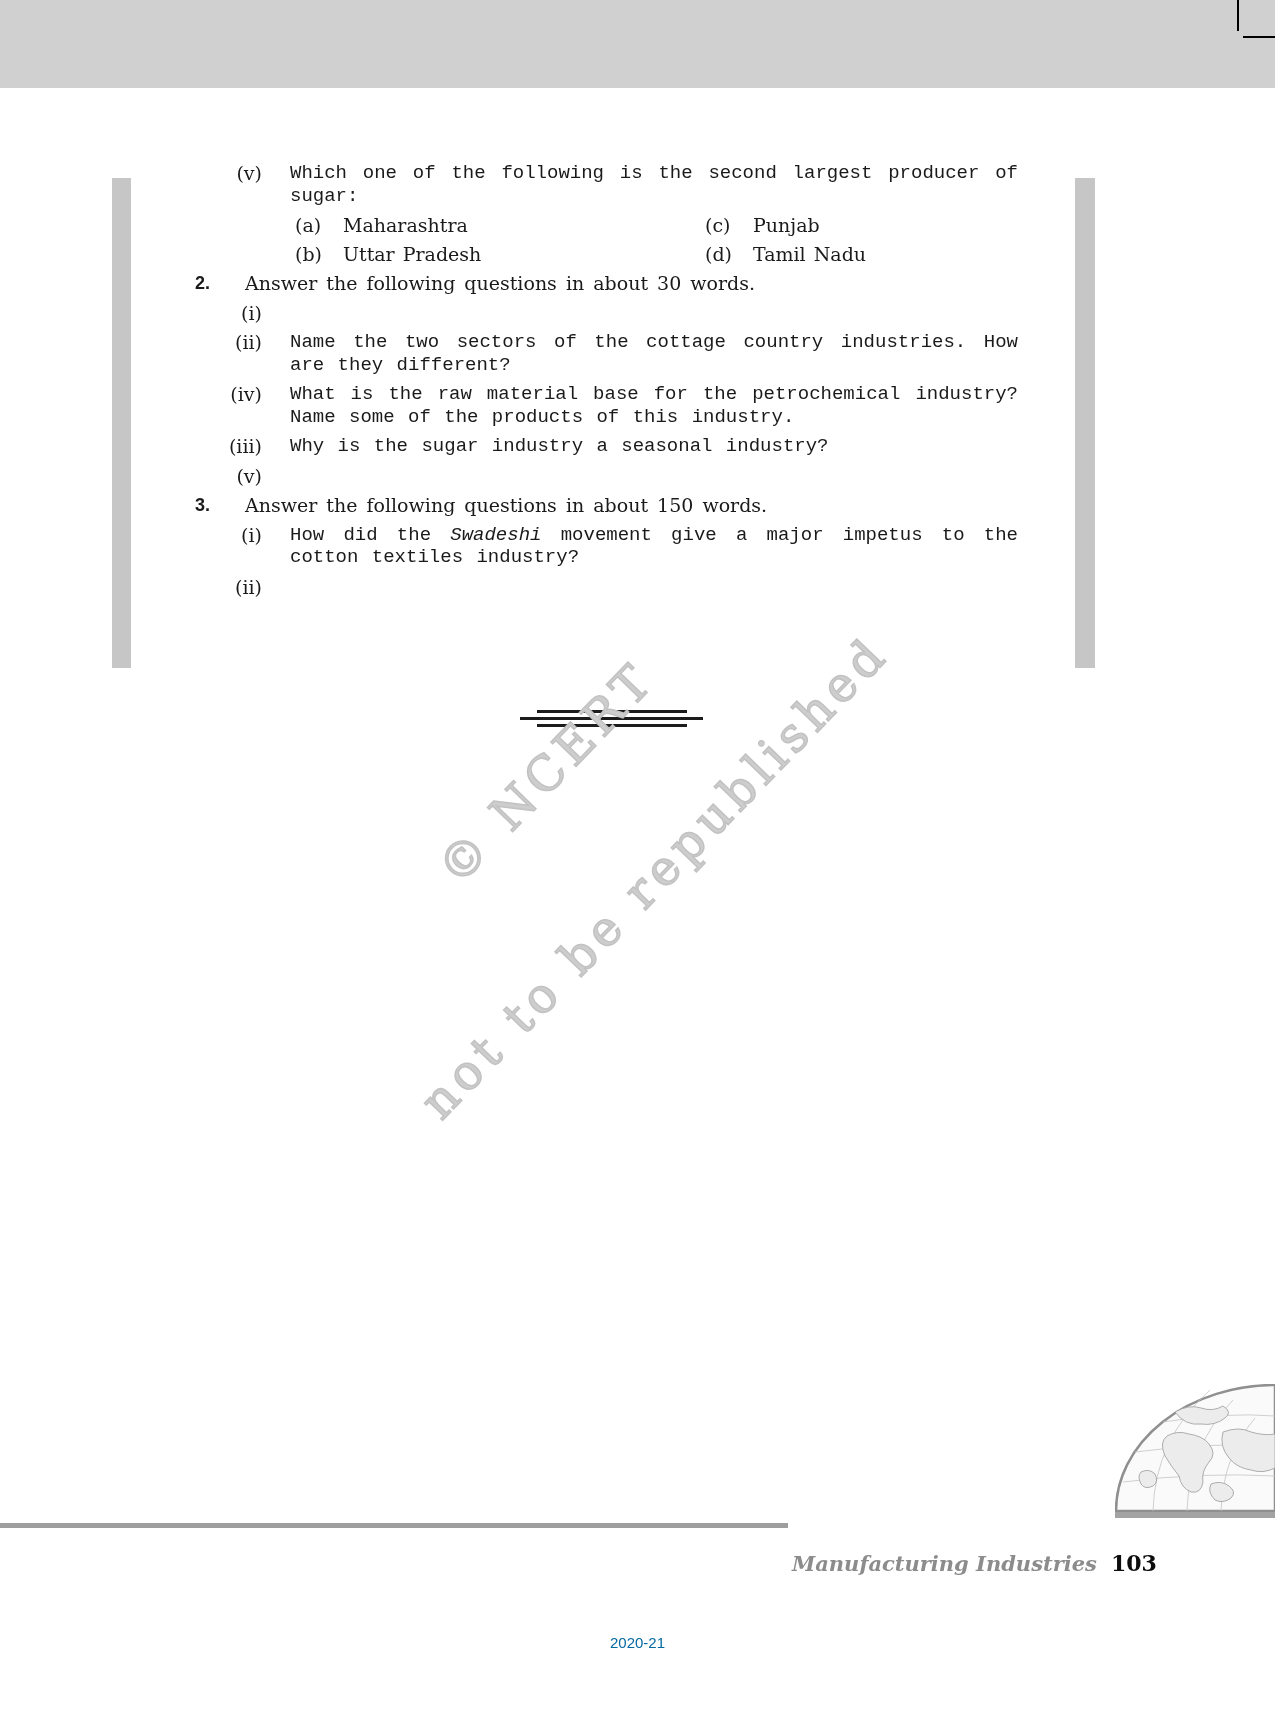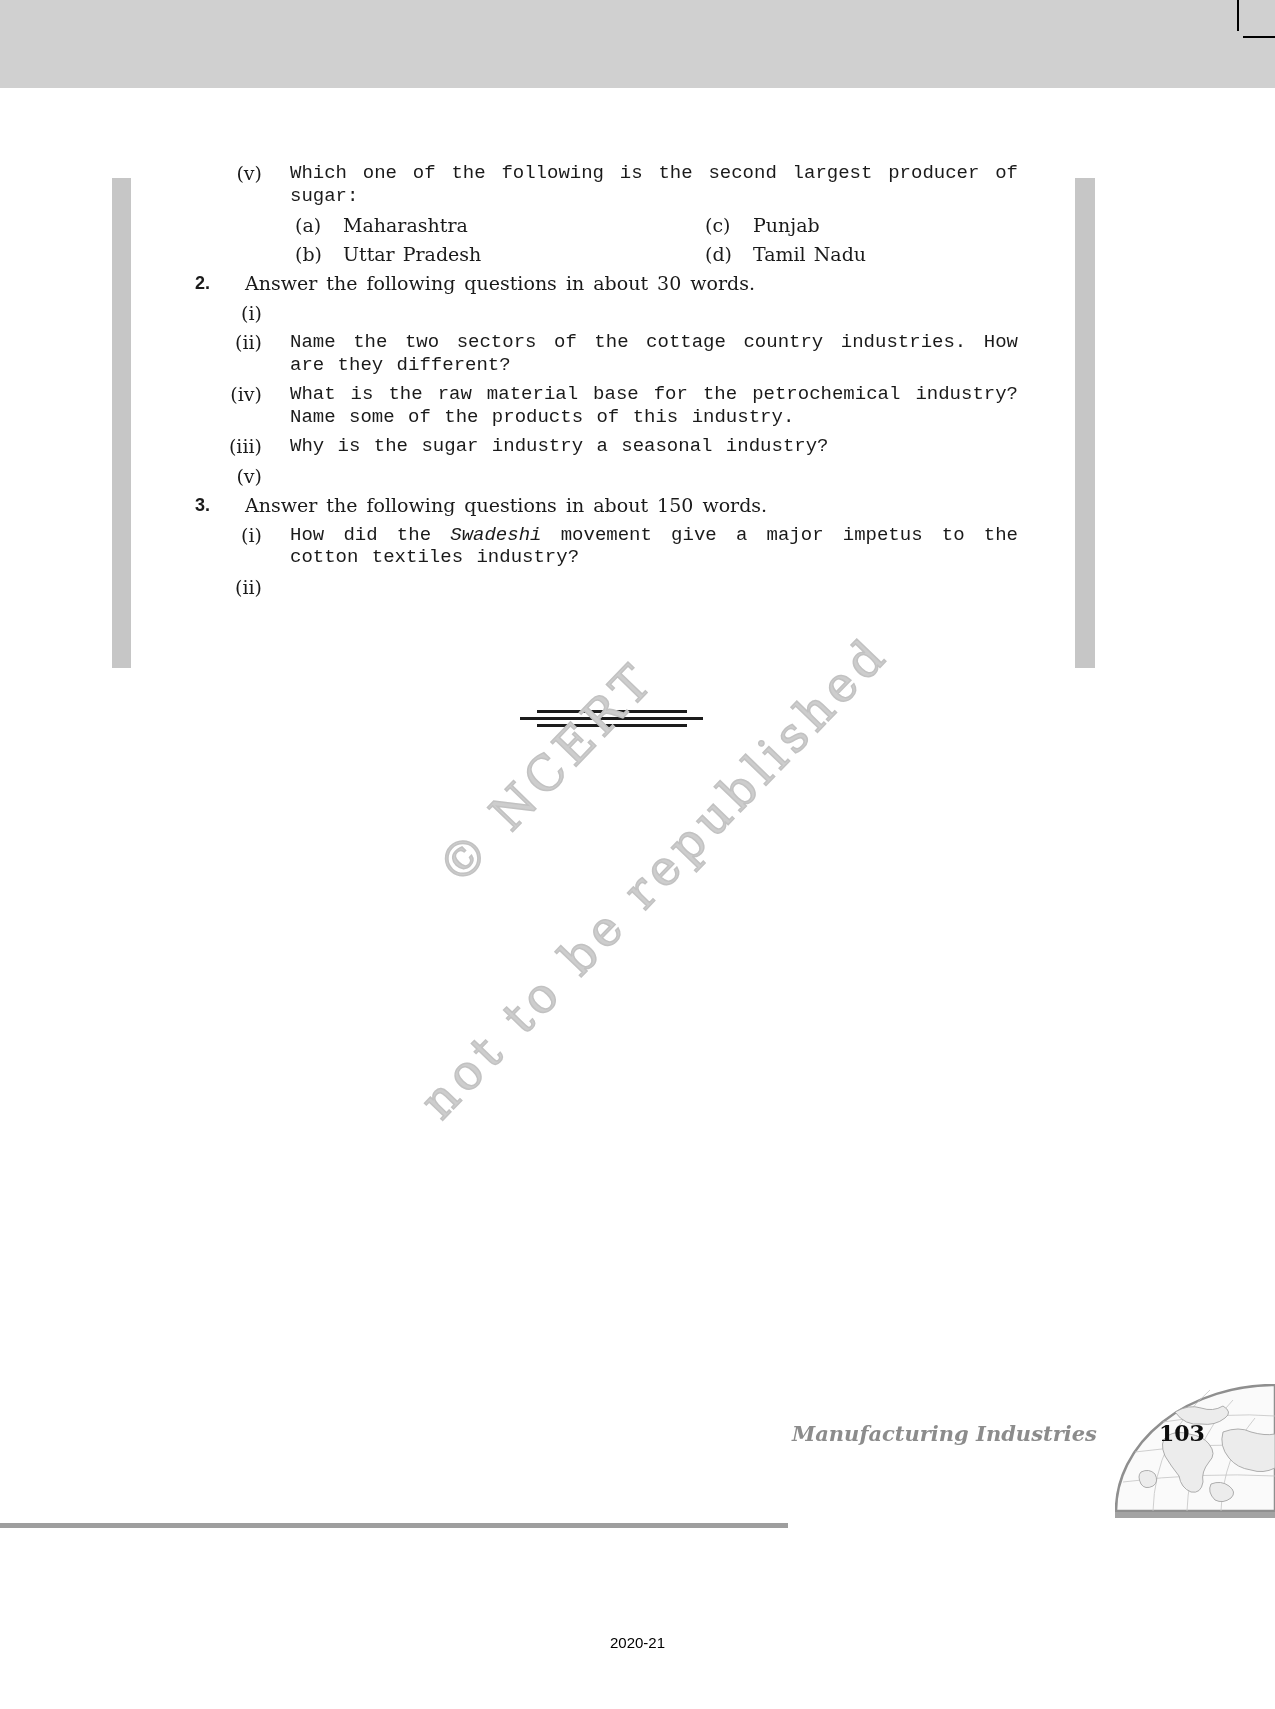--- a/index.html
+++ b/index.html
@@ -43,26 +43,26 @@
     transform:rotate(-46deg);pointer-events:none;
     font-size:48px;letter-spacing:6px;line-height:150px;color:#cdcdcd;
     -webkit-text-stroke:1.5px #c2c2c2;text-stroke:1.5px #c2c2c2;
     font-family:"DejaVu Serif",serif;white-space:nowrap;
   }
   
   .globe-wrap{position:absolute;left:1115px;top:1384px;width:160px;height:128px;}
   .globe-shadow{position:absolute;left:1115px;top:1512px;width:160px;height:6px;background:#a3a3a3;}
   
   .footer-rule{position:absolute;left:0;top:1523px;width:788px;height:5px;background:#9e9e9e;}
-  .footer-text{position:absolute;left:792px;top:1420px;width:330px;display:flex;align-items:baseline;gap:14px;}
+  .footer-text{position:absolute;left:792px;top:1550px;width:330px;display:flex;align-items:baseline;gap:14px;}
   .footer-chapter{font-size:21px;font-weight:bold;font-style:italic;color:#8c8c8c;white-space:nowrap;}
-  .footer-page{font-size:22px;font-weight:bold;color:#0d0d0d;font-family:"DejaVu Serif",serif;margin-left:48px;}
+  .footer-page{font-size:22px;font-weight:bold;color:#0d0d0d;font-family:"DejaVu Serif",serif;}
   
   .year{position:absolute;left:0;top:1634px;width:1275px;text-align:center;
-        font-family:"Liberation Sans",sans-serif;font-size:15px;color:#000000;}
+        font-family:"Liberation Sans",sans-serif;font-size:15px;color:#0369a1;}
 </style>
 </head>
 <body>
 
 <div class="top-bar"></div>
 <div class="corner-v"></div>
 <div class="corner-h"></div>
 
 <div class="side-bar left"></div>
 <div class="side-bar right"></div>

